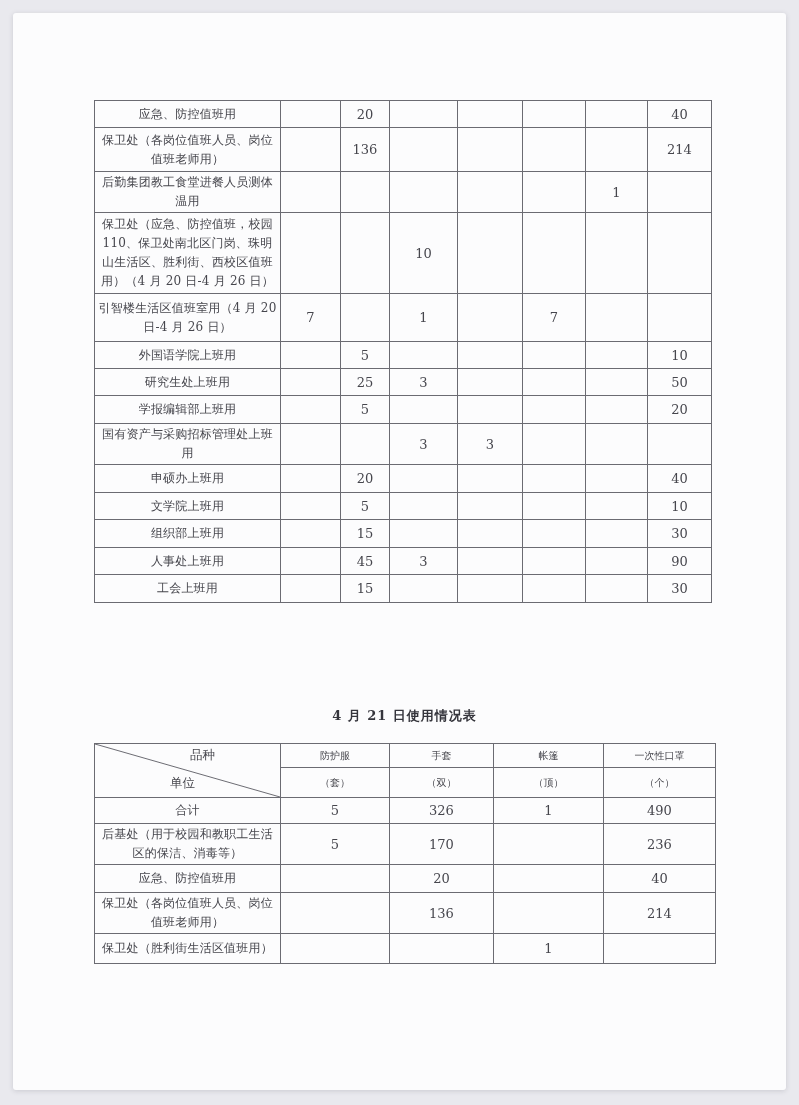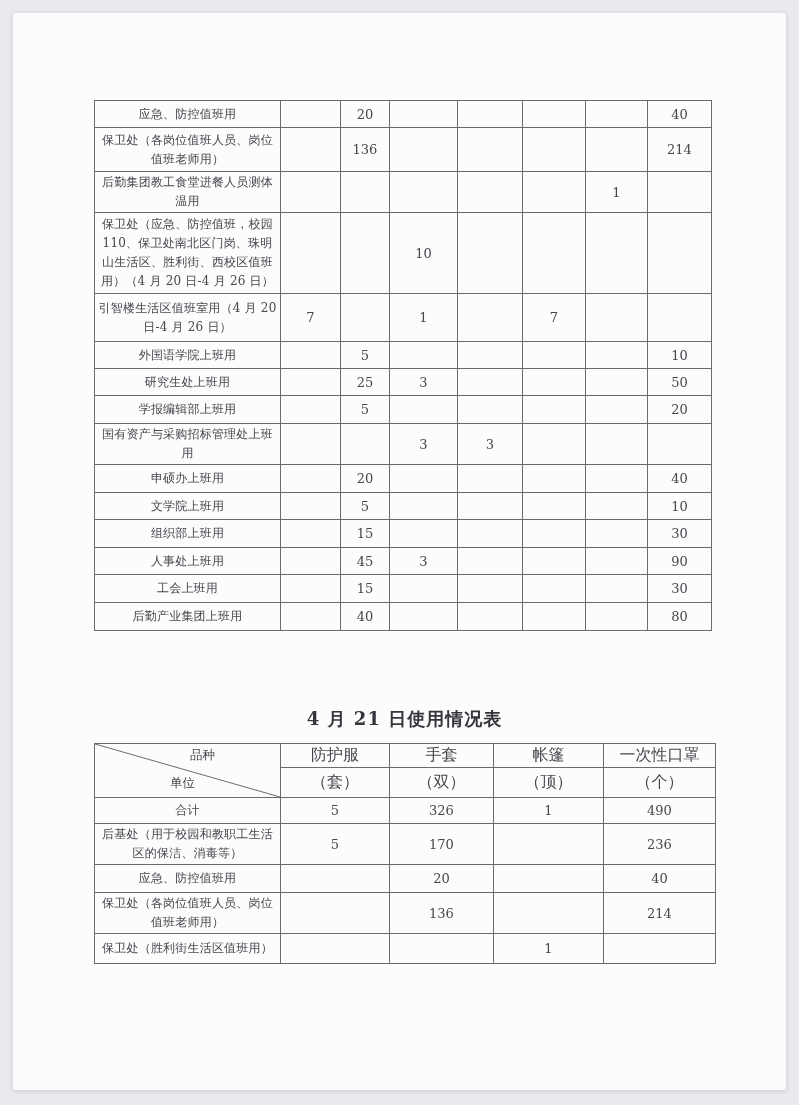--- a/index.html
+++ b/index.html
@@ -45,21 +45,21 @@
   td.lbl {
     font-size: 12px;
     line-height: 19px;
     letter-spacing: 0.2px;
   }
   td.num {
     font-size: 13px;
   }
   
   .t2 td.hname, .t2 td.hunit {
-    font-size: 16px;
+    font-size: 10px;
   }
   tr.hrow-names { height: 24px; }
   tr.hrow-units { height: 30px; }
   td.diag {
     position: relative;
     padding: 0;
   }
   td.diag svg {
     position: absolute;
     left: 0; top: 0;
@@ -74,21 +74,21 @@
   }
   .diag-top { top: 3px; padding-left: 30px; }
   .diag-bottom { bottom: 5px; padding-right: 10px; }
   
   .doc-title {
     position: absolute;
     left: 81px;
     top: 694px;
     width: 621px;
     text-align: center;
-    font-size: 18px;
+    font-size: 13px;
     font-weight: bold;
     letter-spacing: 1px;
     color: #35353c;
   }
 </style>
 </head>
 <body>
 
 <div class="page">
 
@@ -237,30 +237,20 @@
           </tr>
           <tr style="height: 28px;">
             <td class="lbl">工会上班用</td>
             <td class="num"></td>
             <td class="num">15</td>
             <td class="num"></td>
             <td class="num"></td>
             <td class="num"></td>
             <td class="num"></td>
             <td class="num">30</td>
-          </tr>
-          <tr style="height: 28px;">
-            <td class="lbl">后勤产业集团上班用</td>
-            <td class="num"></td>
-            <td class="num">40</td>
-            <td class="num"></td>
-            <td class="num"></td>
-            <td class="num"></td>
-            <td class="num"></td>
-            <td class="num">80</td>
           </tr>
         </tbody>
     </table>
   </div>
 
   <div class="doc-title">4 月 21 日使用情况表</div>
 
   <div class="tbl-wrap t2-wrap">
     <table class="t2">
       <colgroup>

